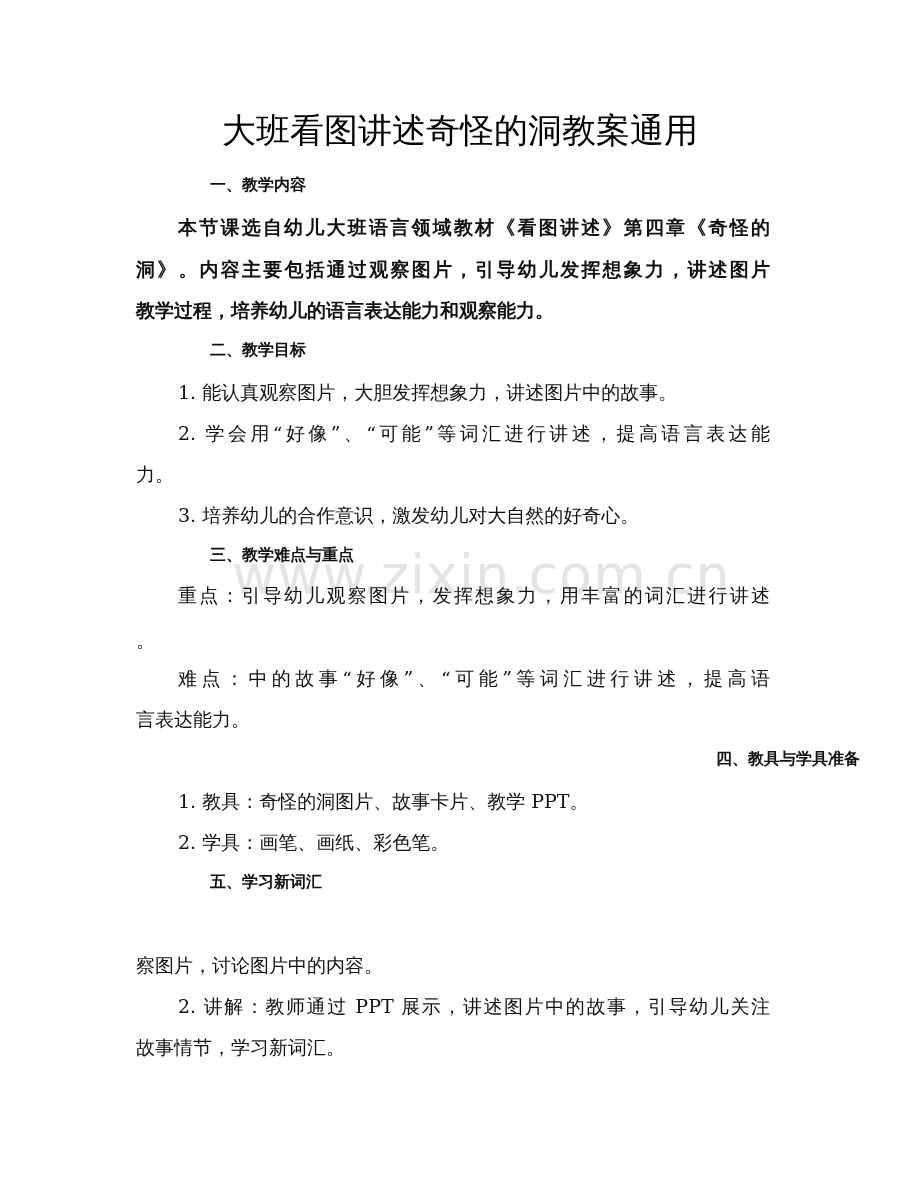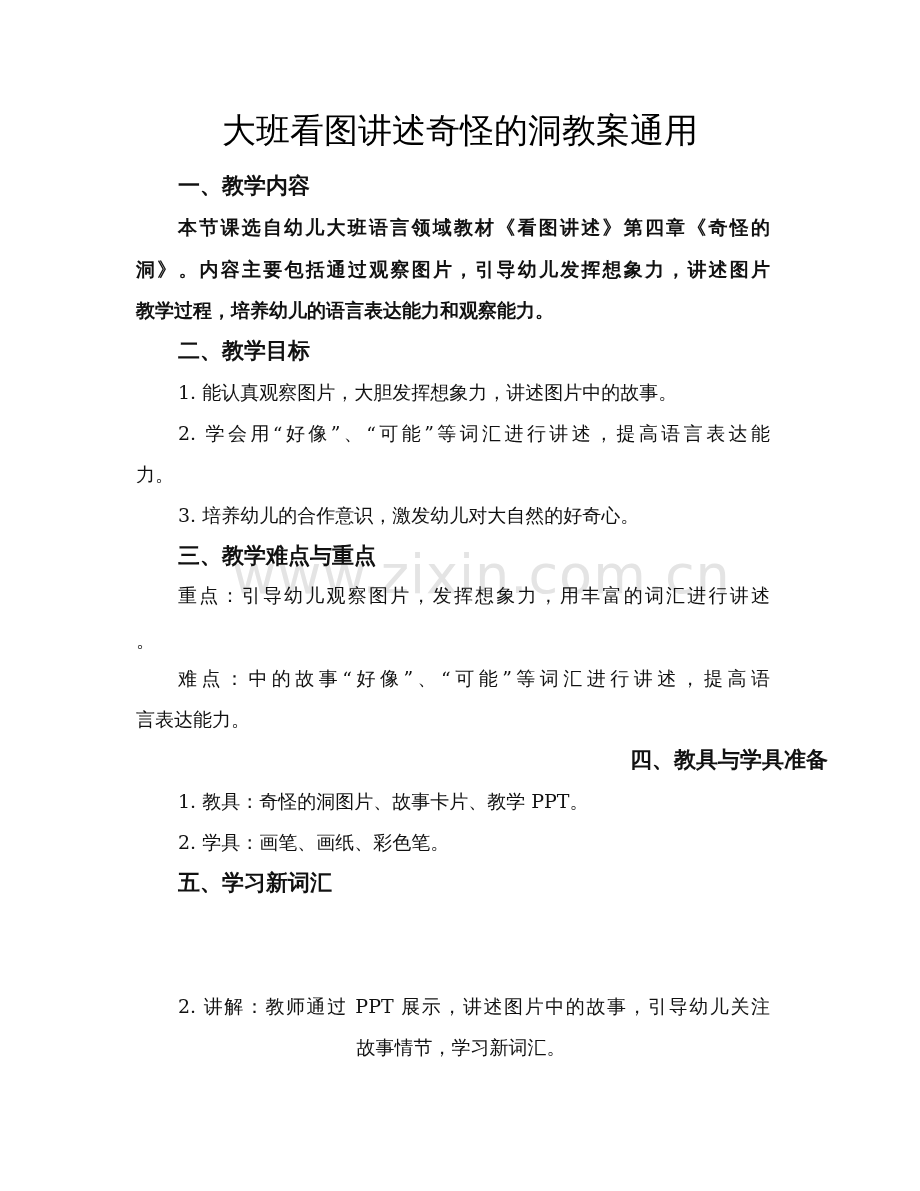--- a/index.html
+++ b/index.html
@@ -15,22 +15,22 @@
       font-size: 34px; line-height: 44px; font-weight: normal; letter-spacing: 0px;
       color: #000000;
     }
     .line {
       position: absolute; left: 136px; width: 650px;
       font-size: 19px; line-height: 28px; white-space: nowrap;
       color: #111111;
     }
     .indent { left: 178px; }
     .heading {
-      font-family: Liberation Serif, serif;
-      font-weight: bold; font-size: 22px;
+      font-family: Liberation Mono, monospace;
+      font-weight: bold; font-size: 16px; margin-left: 32px;
     }
     .bold-body {
       font-family: "DejaVu Sans", "Liberation Sans", sans-serif;
       font-weight: bold;
     }
     .justify { text-align: justify; text-align-last: justify; }
     .watermark {
       position: absolute; left: 232px; top: 540px;
       font-family: "DejaVu Sans", "Liberation Sans", sans-serif;
       font-size: 54px; line-height: 70px; color: #e4e4e4;
@@ -62,16 +62,17 @@
     <div class="line indent justify" style="top:581px;width:592px;">重点：引导幼儿观察图片，发挥想象力，用丰富的词汇进行讲述</div>
     <div class="line" style="top:626px;">。</div>
     <div class="line indent justify" style="top:664px;width:592px;">难点：中的故事“好像”、“可能”等词汇进行讲述，提高语</div>
     <div class="line" style="top:705px;">言表达能力。</div>
 
     <div class="line indent heading" style="top:746px;text-align:right;">四、教具与学具准备</div>
     <div class="line indent" style="top:787px;">1. 教具：奇怪的洞图片、故事卡片、教学 PPT。</div>
     <div class="line indent" style="top:828px;">2. 学具：画笔、画纸、彩色笔。</div>
 
     <div class="line indent heading" style="top:869px;">五、学习新词汇</div>
+    <div class="line" style="top:951px;">察图片，讨论图片中的内容。</div>
     <div class="line indent justify" style="top:992px;width:592px;">2. 讲解：教师通过 PPT 展示，讲述图片中的故事，引导幼儿关注</div>
-    <div class="line" style="top:1033px;text-align:center;">故事情节，学习新词汇。</div>
+    <div class="line" style="top:1033px;">故事情节，学习新词汇。</div>
   </div>
 </div>
 
 </body></html>

